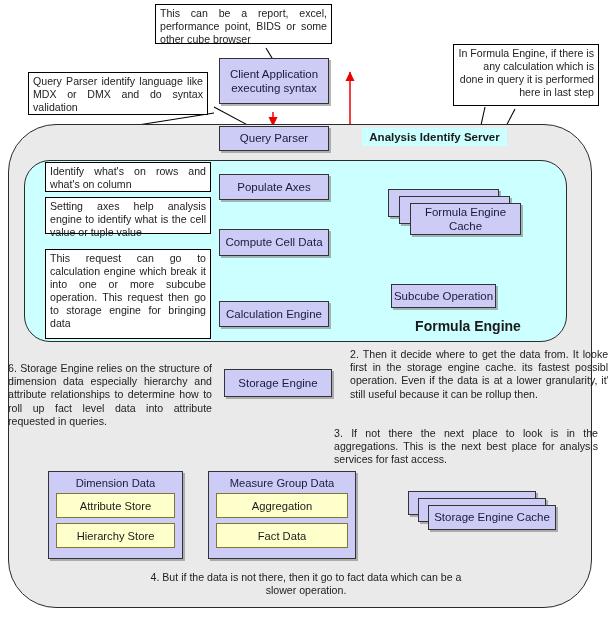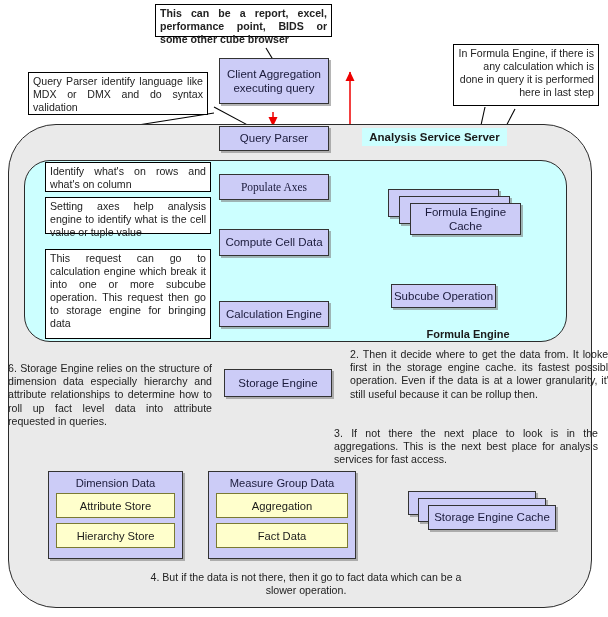--- a/index.html
+++ b/index.html
@@ -80,25 +80,24 @@
   .cyan-label{
     background:#ccffff;
     color:#1a1a1a;
     font-size:11.5px;
     font-weight:bold;
     display:flex;align-items:center;justify-content:center;
     z-index:5;
   }
   .plain-label{
     color:#1a1a1a;
-    font-size:11px;
+    font-size:14px;
     font-weight:bold;
     display:flex;align-items:center;justify-content:center;
     z-index:7;
-    margin-top:8px;
   }
 
   
   .stack{position:absolute;z-index:6;}
   .stack .sheet{
     position:absolute;
     background:#ccccf7;
     border:1px solid #333333;
     box-shadow:2px 2px 0 rgba(120,120,120,.55);
     box-sizing:border-box;
@@ -138,21 +137,21 @@
 </style>
 </head>
 <body>
 
 <div id="stage">
 
   <div class="abs gray-panel" style="left:8px; top:124px; width:584px; height:484px;"></div>
 
   <div class="abs cyan-panel" style="left:24px; top:160px; width:543px; height:182px;"></div>
 
-  <div class="abs cyan-label" style="left:362px; top:128px; width:145px; height:18px;">Analysis Service Server</div>
+  <div class="abs cyan-label" style="left:362px; top:128px; width:145px; height:18px;">Analysis Identify Server</div>
 
   <div class="abs plain-label" style="left:398px; top:318px; width:140px; height:16px;">Formula Engine</div>
 
   <svg id="svg-layer" viewBox="0 0 608 617">
     <defs>
       <marker id="ar" markerWidth="9" markerHeight="9" refX="6.2" refY="3.1" orient="auto" markerUnits="strokeWidth">
         <path d="M0,0 L6.6,3.1 L0,6.2 z" fill="#ee0000"></path>
       </marker>
       <marker id="arb" markerWidth="9" markerHeight="9" refX="6.2" refY="3.1" orient="auto" markerUnits="strokeWidth">
         <path d="M0,0 L6.6,3.1 L0,6.2 z" fill="#000000"></path>
@@ -195,37 +194,37 @@
       <path d="M515,109 L478,180"></path>
       <path d="M130,192 L212,208"></path>
       <path d="M210,212 L150,197"></path>
       <path d="M150,262 L216,276"></path>
       <path d="M214,280 L165,266"></path>
       <path d="M215,340 L295,356"></path>
       <path d="M293,360 L230,344"></path>
     </g>
   </svg>
 
-  <div class="abs note" style="left:155px; top:4px; width:177px; height:33px;font-weight:bold;">This can be a report, excel, performance point, BIDS or some other cube browser</div>
+  <div class="abs note" style="left:155px; top:4px; width:177px; height:40px;">This can be a report, excel, performance point, BIDS or some other cube browser</div>
 
   <div class="abs note" style="left:28px; top:72px; width:180px; height:43px;">Query Parser identify language like MDX or DMX and do syntax validation</div>
 
   <div class="abs note center" style="left:453px; top:44px; width:146px; height:62px;">In Formula Engine, if there is any calculation which is done in query it is performed here in last step</div>
 
   <div class="abs note" style="left:45px; top:162px; width:166px; height:30px;">Identify what's on rows and what's on column</div>
 
   <div class="abs note" style="left:45px; top:197px; width:166px; height:37px;">Setting axes help analysis engine to identify what is the cell value or tuple value</div>
 
   <div class="abs note" style="left:45px; top:249px; width:166px; height:90px;">This request can go to calculation engine which break it into one or more subcube operation. This request then go to storage engine for bringing data</div>
 
-  <div class="abs pbox" style="left:219px; top:58px; width:110px; height:46px;">Client Aggregation executing query</div>
+  <div class="abs pbox" style="left:219px; top:58px; width:110px; height:46px;">Client Application executing syntax</div>
 
   <div class="abs pbox" style="left:219px; top:126px; width:110px; height:25px;">Query Parser</div>
 
-  <div class="abs pbox" style="left:219px; top:174px; width:110px; height:26px;font-family:Liberation Serif, serif;">Populate Axes</div>
+  <div class="abs pbox" style="left:219px; top:174px; width:110px; height:26px;">Populate Axes</div>
 
   <div class="abs pbox" style="left:219px; top:229px; width:110px; height:27px;">Compute Cell Data</div>
 
   <div class="abs pbox" style="left:219px; top:301px; width:110px; height:26px;">Calculation Engine</div>
 
   <div class="abs pbox" style="left:391px; top:284px; width:105px; height:24px;">Subcube Operation</div>
 
   <div class="abs pbox" style="left:224px; top:369px; width:108px; height:28px;">Storage Engine</div>
 
   <div class="stack" style="left:388px; top:189px; width:135px; height:52px;">

